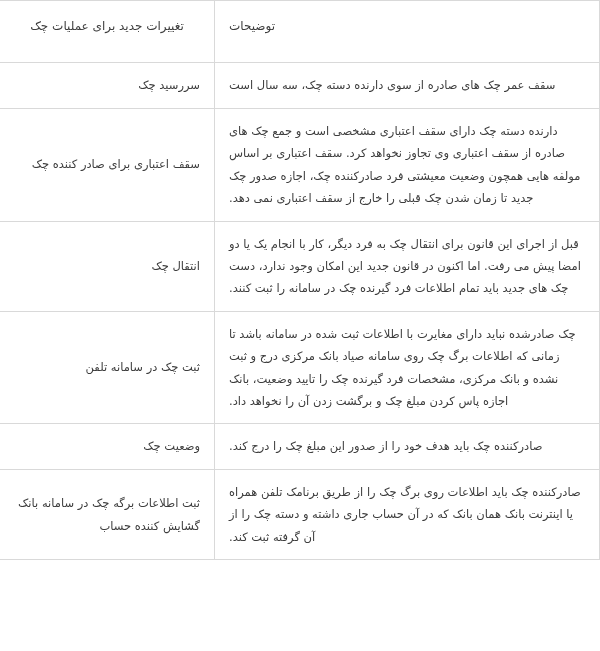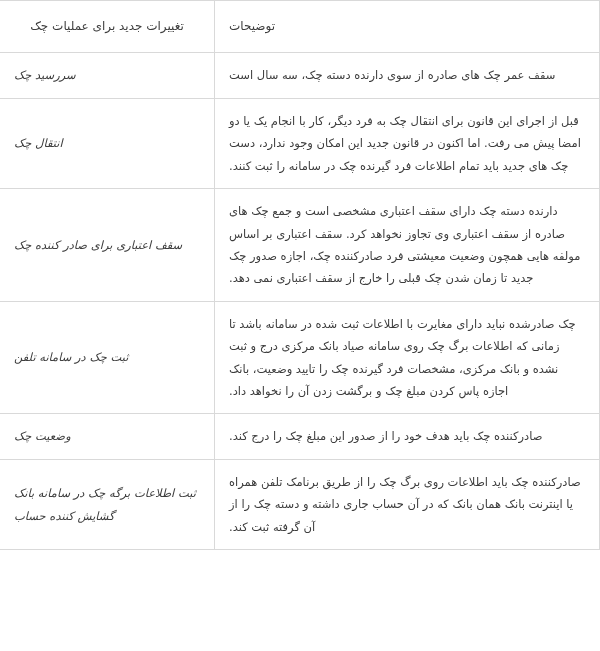--- a/index.html
+++ b/index.html
@@ -33,33 +33,32 @@
     border: 1px solid #d9d9d9;
     vertical-align: middle;
     padding: 11px 14px;
     font-size: 11.5px;
     line-height: 1.95;
     color: #3d3d3d;
     font-weight: normal;
   }
   table.check-table thead th {
     padding-top: 14px;
-    padding-bottom: 14px;
+    padding-bottom: 24px;
     font-size: 12px;
     color: #3d3d3d;
     text-align: center;
   }
   table.check-table thead th.desc-head {
     text-align: left;
   }
   td.topic-cell {
-    text-align: left;
+    text-align: right;
     font-size: 11.5px;
     color: #3d3d3d;
-    font-style: italic;
   }
   td.desc-cell {
     text-align: left;
     font-size: 11.5px;
     color: #3d3d3d;
   }
   
   table.check-table tr:first-child th { border-top: 1px solid #d9d9d9; }
 </style>
 </head>
@@ -76,26 +75,26 @@
         <th class="desc-head">توضیحات</th>
         <th class="topic-head">تغییرات جدید برای عملیات چک</th>
       </tr>
     </thead>
     <tbody>
       <tr>
         <td class="desc-cell">سقف عمر چک های صادره از سوی دارنده دسته چک، سه سال است</td>
         <td class="topic-cell">سررسید چک</td>
       </tr>
       <tr>
+        <td class="desc-cell">دارنده دسته چک دارای سقف اعتباری مشخصی است و جمع چک های صادره از سقف اعتباری وی تجاوز نخواهد کرد. سقف اعتباری بر اساس مولفه هایی همچون وضعیت معیشتی فرد صادرکننده چک، اجازه صدور چک جدید تا زمان شدن چک قبلی را خارج از سقف اعتباری نمی دهد.</td>
+        <td class="topic-cell">سقف اعتباری برای صادر کننده چک</td>
+      </tr>
+      <tr>
         <td class="desc-cell">قبل از اجرای این قانون برای انتقال چک به فرد دیگر، کار با انجام یک یا دو امضا پیش می رفت. اما اکنون در قانون جدید این امکان وجود ندارد، دست چک های جدید باید تمام اطلاعات فرد گیرنده چک در سامانه را ثبت کنند.</td>
         <td class="topic-cell">انتقال چک</td>
-      </tr>
-      <tr>
-        <td class="desc-cell">دارنده دسته چک دارای سقف اعتباری مشخصی است و جمع چک های صادره از سقف اعتباری وی تجاوز نخواهد کرد. سقف اعتباری بر اساس مولفه هایی همچون وضعیت معیشتی فرد صادرکننده چک، اجازه صدور چک جدید تا زمان شدن چک قبلی را خارج از سقف اعتباری نمی دهد.</td>
-        <td class="topic-cell">سقف اعتباری برای صادر کننده چک</td>
       </tr>
       <tr>
         <td class="desc-cell">چک صادرشده نباید دارای مغایرت با اطلاعات ثبت شده در سامانه باشد تا زمانی که اطلاعات برگ چک روی سامانه صیاد بانک مرکزی درج و ثبت نشده و بانک مرکزی، مشخصات فرد گیرنده چک را تایید وضعیت، بانک اجازه پاس کردن مبلغ چک و برگشت زدن آن را نخواهد داد.</td>
         <td class="topic-cell">ثبت چک در سامانه تلفن</td>
       </tr>
       <tr>
         <td class="desc-cell">صادرکننده چک باید هدف خود را از صدور این مبلغ چک را درج کند.</td>
         <td class="topic-cell">وضعیت چک</td>
       </tr>
       <tr>

